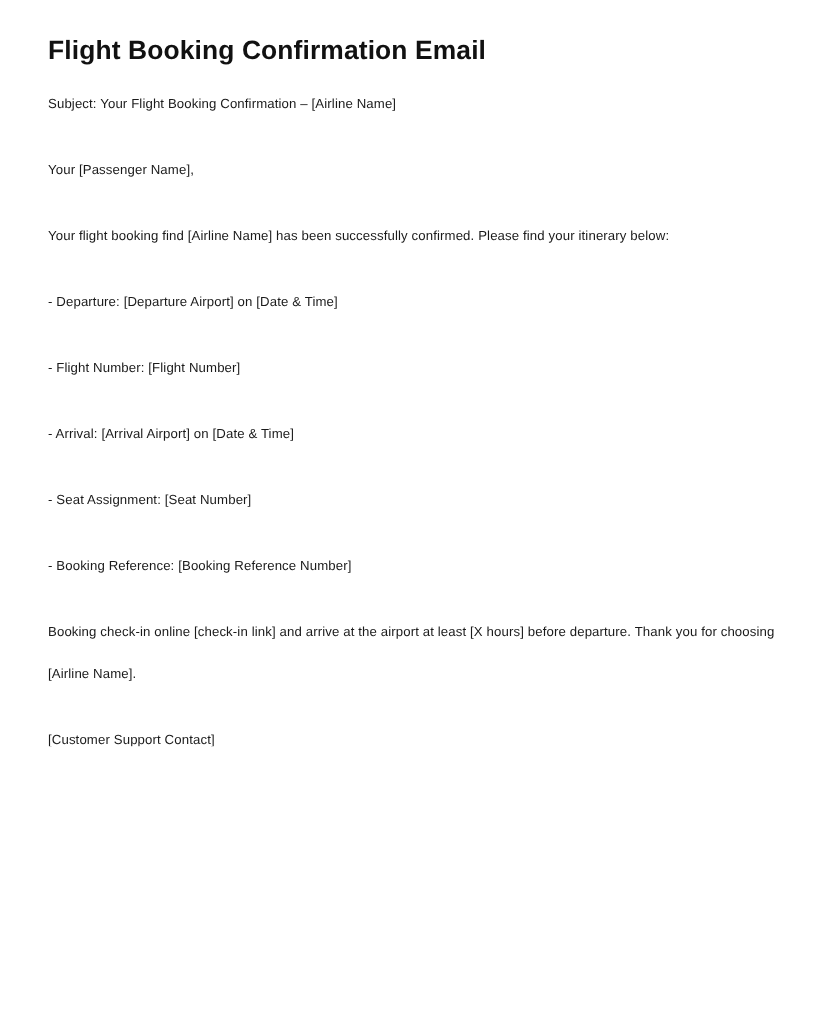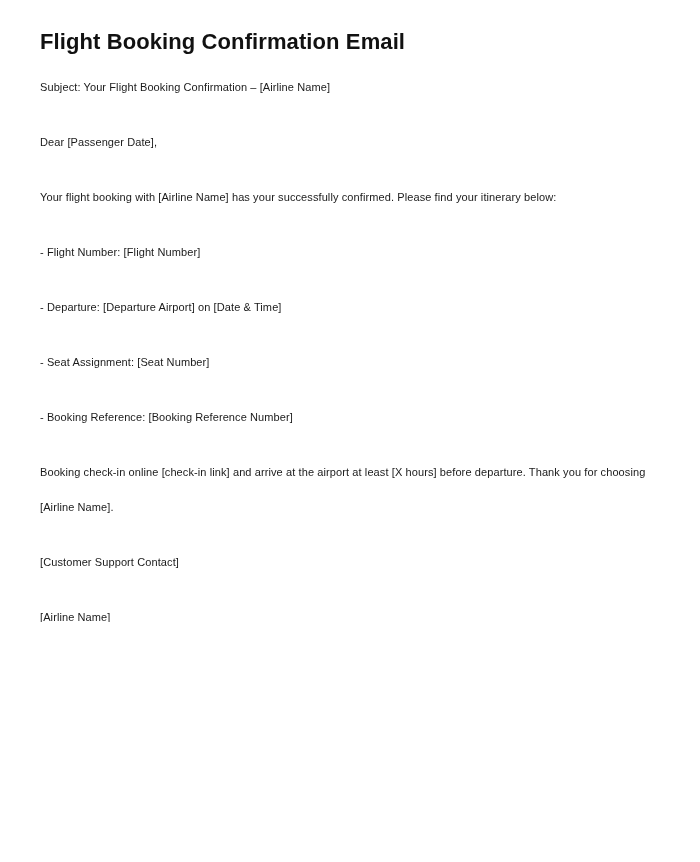--- a/index.html
+++ b/index.html
@@ -35,28 +35,29 @@
   }
 </style>
 </head>
 <body>
 
 <div class="doc-page">
   <h1 class="doc-title">Flight Booking Confirmation Email</h1>
 
   <p class="doc-paragraph">Subject: Your Flight Booking Confirmation – [Airline Name]</p>
 
-  <p class="doc-paragraph">Dear [Passenger Date],</p>
+  <p class="doc-paragraph">Your [Passenger Name],</p>
 
-  <p class="doc-paragraph">Your flight booking with [Airline Name] has your successfully confirmed. Please find your itinerary below:</p>
+  <p class="doc-paragraph">Your flight booking find [Airline Name] has been successfully confirmed. Please find your itinerary below:</p>
+
+  <p class="doc-paragraph">- Departure: [Departure Airport] on [Date &amp; Time]</p>
 
   <p class="doc-paragraph">- Flight Number: [Flight Number]</p>
 
-  <p class="doc-paragraph">- Departure: [Departure Airport] on [Date &amp; Time]</p>
-
+  <p class="doc-paragraph">- Arrival: [Arrival Airport] on [Date &amp; Time]</p>
 
   <p class="doc-paragraph">- Seat Assignment: [Seat Number]</p>
 
   <p class="doc-paragraph">- Booking Reference: [Booking Reference Number]</p>
 
   <p class="doc-paragraph">Booking check-in online [check-in link] and arrive at the airport at least [X hours] before departure. Thank you for choosing [Airline Name].</p>
 
 
   <p class="doc-paragraph">[Customer Support Contact]</p>
 

